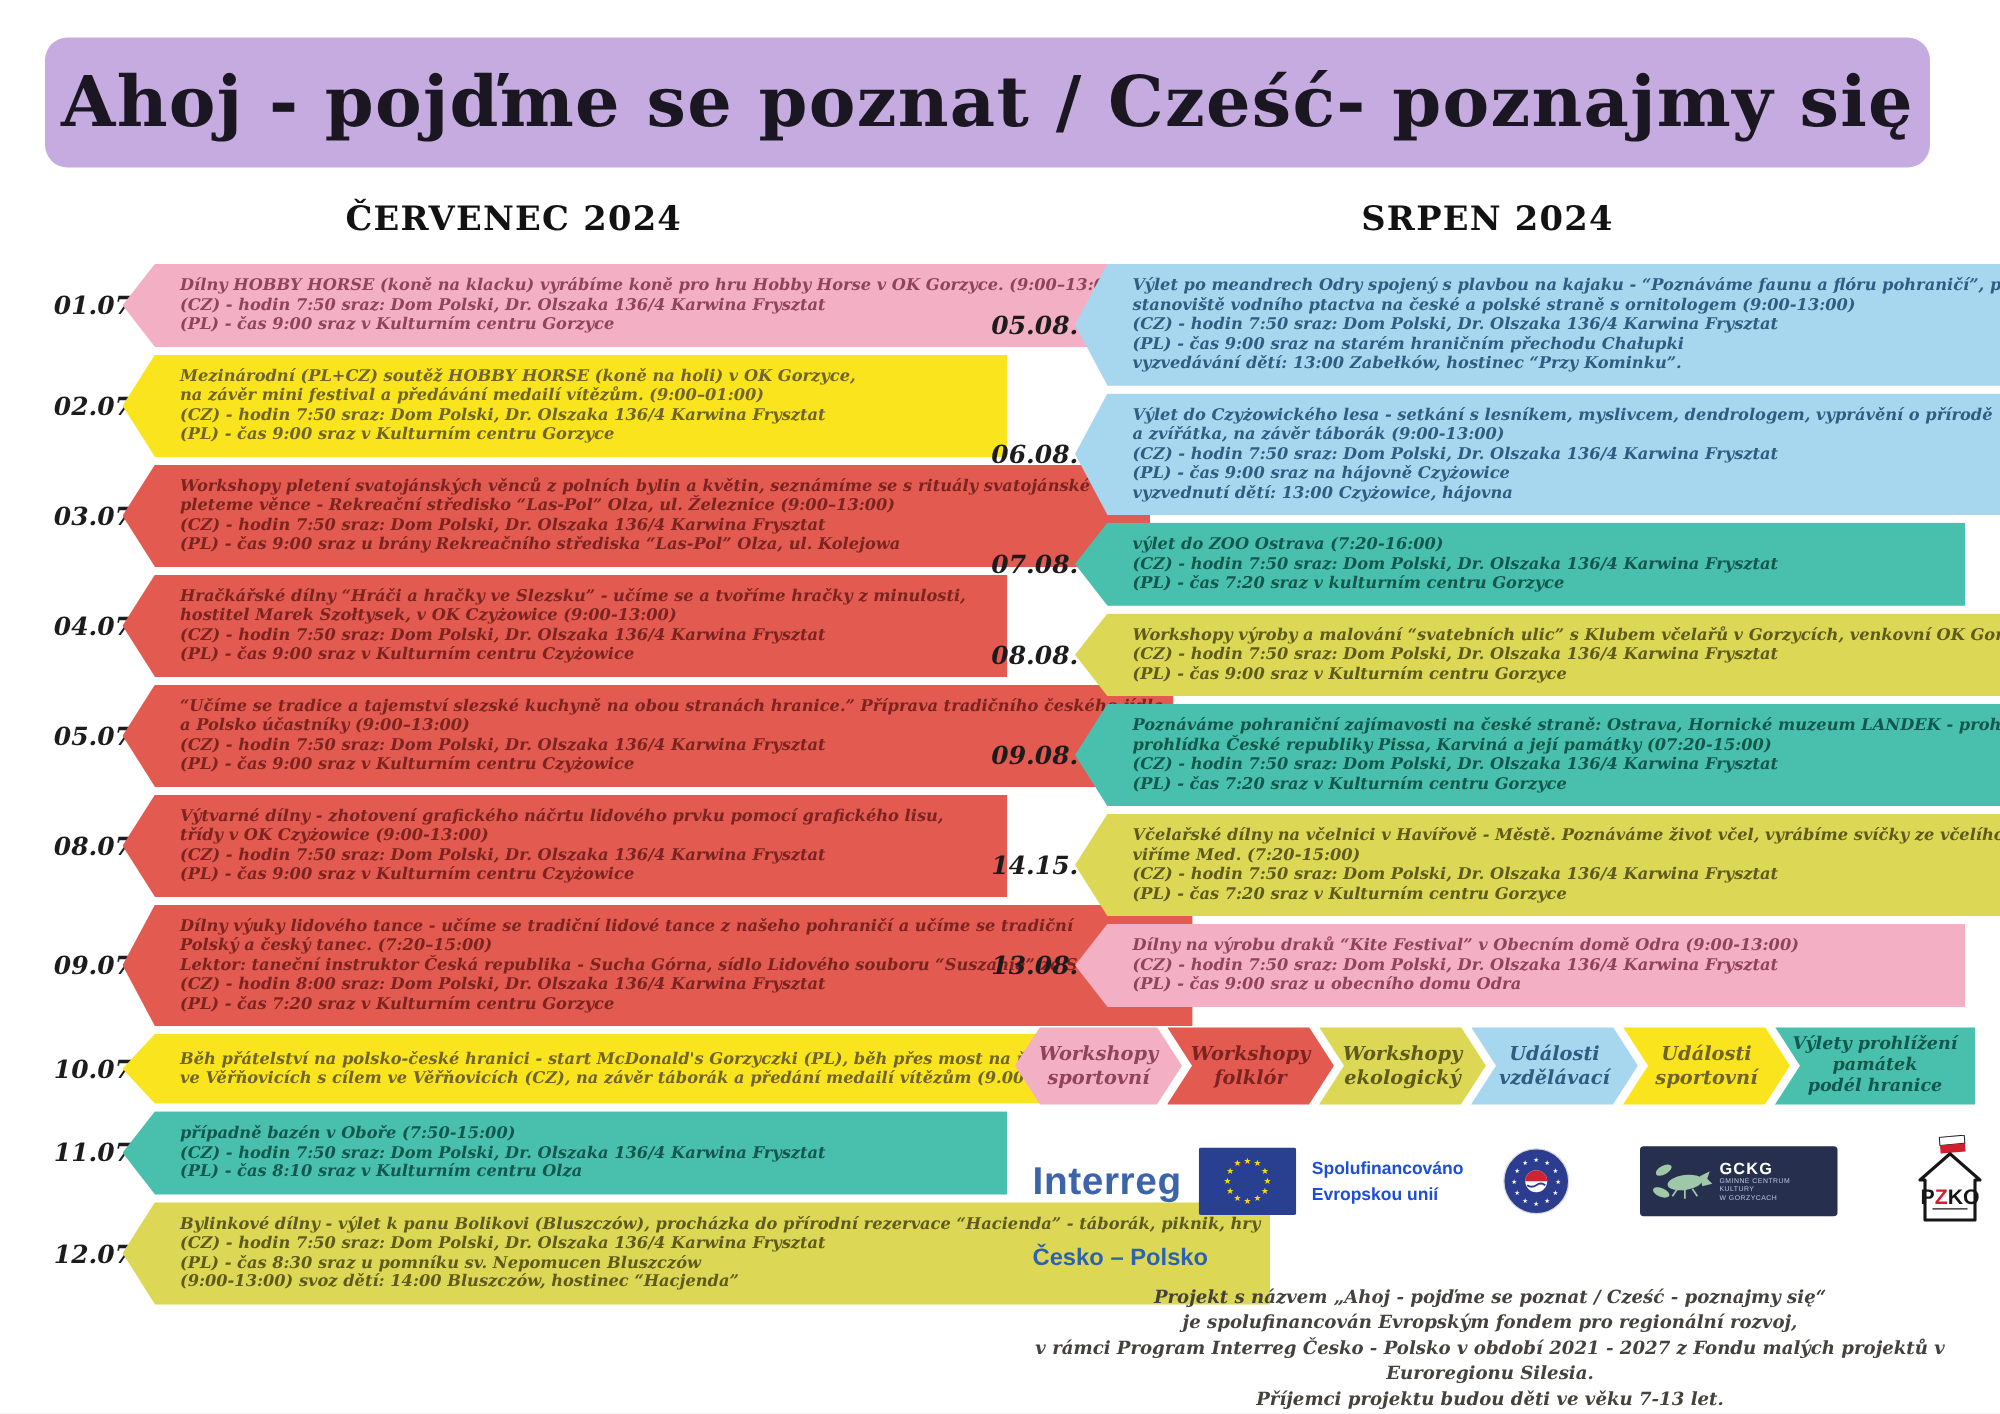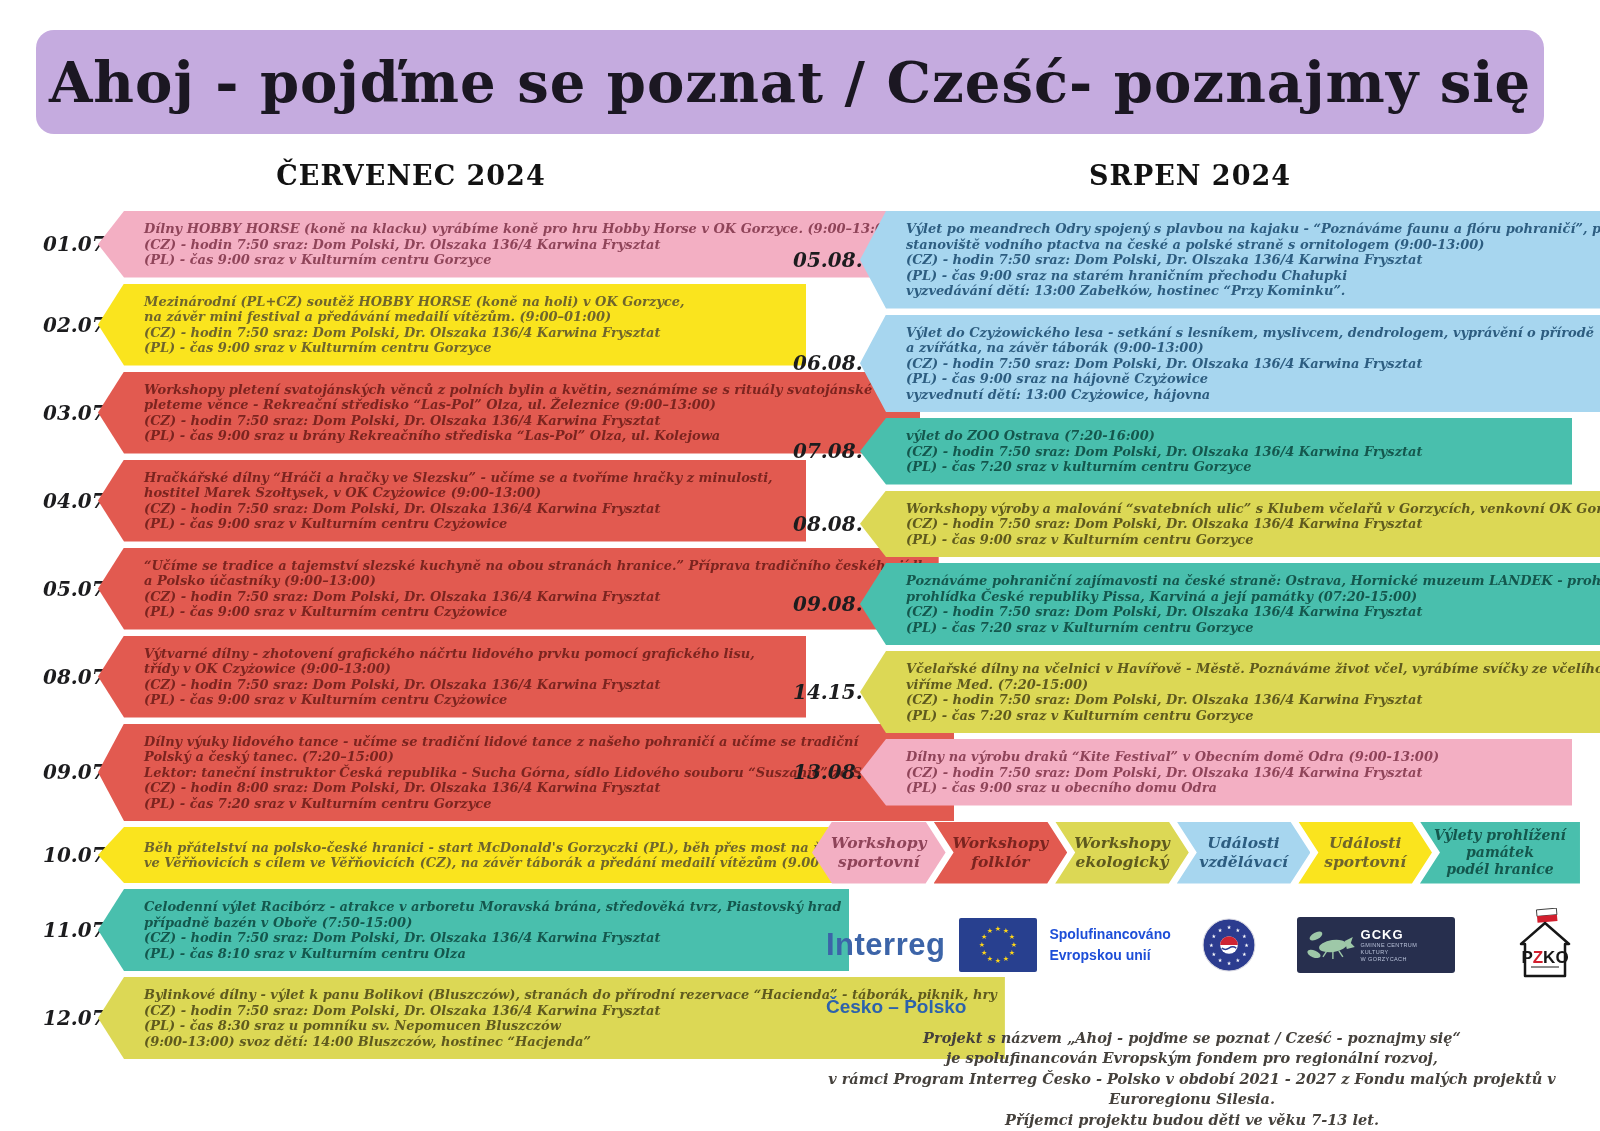--- a/index.html
+++ b/index.html
@@ -67,21 +67,21 @@
     font-family:"Liberation Sans", sans-serif; font-weight:bold; font-size:31px;
     color:#3c64a8; letter-spacing:0.5px;
   }
   .eu-flag { margin-left:14px; flex:none; }
   .eu-label {
     margin-left:12px; font-family:"Liberation Sans", sans-serif; font-weight:bold;
     font-size:14px; line-height:21px; color:#1d4ed8; white-space:nowrap;
   }
   .eu-emblem { margin-left:30px; flex:none; }
   .gckg-box {
-    margin-left:40px; flex:none; width:158px; height:56px; background:#272f4e;
+    margin-left:55px; flex:none; width:158px; height:56px; background:#272f4e;
     border-radius:3px; display:flex; align-items:center; padding:0 8px; box-sizing:border-box;
   }
   .gckg-text { margin-left:4px; }
   .gckg-abbr {
     font-family:"Liberation Sans", sans-serif; font-weight:bold; font-size:13px;
     color:#ffffff; letter-spacing:1px;
   }
   .gckg-sub {
     font-family:"Liberation Sans", sans-serif; font-size:5.5px; line-height:7px;
     color:#b9c2d9; letter-spacing:0.4px;
@@ -175,30 +175,29 @@
         <div class="event-row">
           <div class="event-date">10.07.</div>
           <div class="event-banner" style="background: rgb(250, 228, 30); color: rgb(111, 101, 44);">
             <div class="event-line">Běh přátelství na polsko-české hranici - start McDonald's Gorzyczki (PL), běh přes most na řece Olze</div>
             <div class="event-line">ve Věřňovicích  s cílem ve Věřňovicích (CZ), na závěr táborák a předání medailí vítězům (9.00-13.00)</div>
           </div>
         </div>
         <div class="event-row">
           <div class="event-date">11.07.</div>
           <div class="event-banner" style="background: rgb(73, 191, 173); color: rgb(20, 87, 77);">
-            <div class="event-line">Celodenní výlet Racibórz - atrakce v arboretu Moravská brána, středověká tvrz, Piastovský hrad</div>
             <div class="event-line">případně bazén v Oboře (7:50-15:00)</div>
             <div class="event-line">(CZ) - hodin 7:50 sraz: Dom Polski, Dr. Olszaka 136/4 Karwina Frysztat</div>
             <div class="event-line">(PL) - čas 8:10 sraz v Kulturním centru Olza</div>
           </div>
         </div>
         <div class="event-row">
           <div class="event-date">12.07.</div>
           <div class="event-banner" style="background: rgb(220, 216, 85); color: rgb(95, 90, 30);">
-            <div class="event-line">Bylinkové dílny - výlet k panu Bolikovi  (Bluszczów), stranách do přírodní rezervace “Hacienda” - táborák, piknik, hry</div>
+            <div class="event-line">Bylinkové dílny - výlet k panu Bolikovi  (Bluszczów), procházka do přírodní rezervace “Hacienda” - táborák, piknik, hry</div>
             <div class="event-line">(CZ) - hodin 7:50 sraz: Dom Polski, Dr. Olszaka 136/4 Karwina Frysztat</div>
             <div class="event-line">(PL) - čas 8:30 sraz u pomníku sv. Nepomucen  Bluszczów</div>
             <div class="event-line">(9:00-13:00) svoz dětí: 14:00 Bluszczów, hostinec “Hacjenda”</div>
           </div>
         </div>
       </div>
   </section>
 
   <section class="col col-right">
     <h2 class="month-heading">SRPEN 2024</h2>

